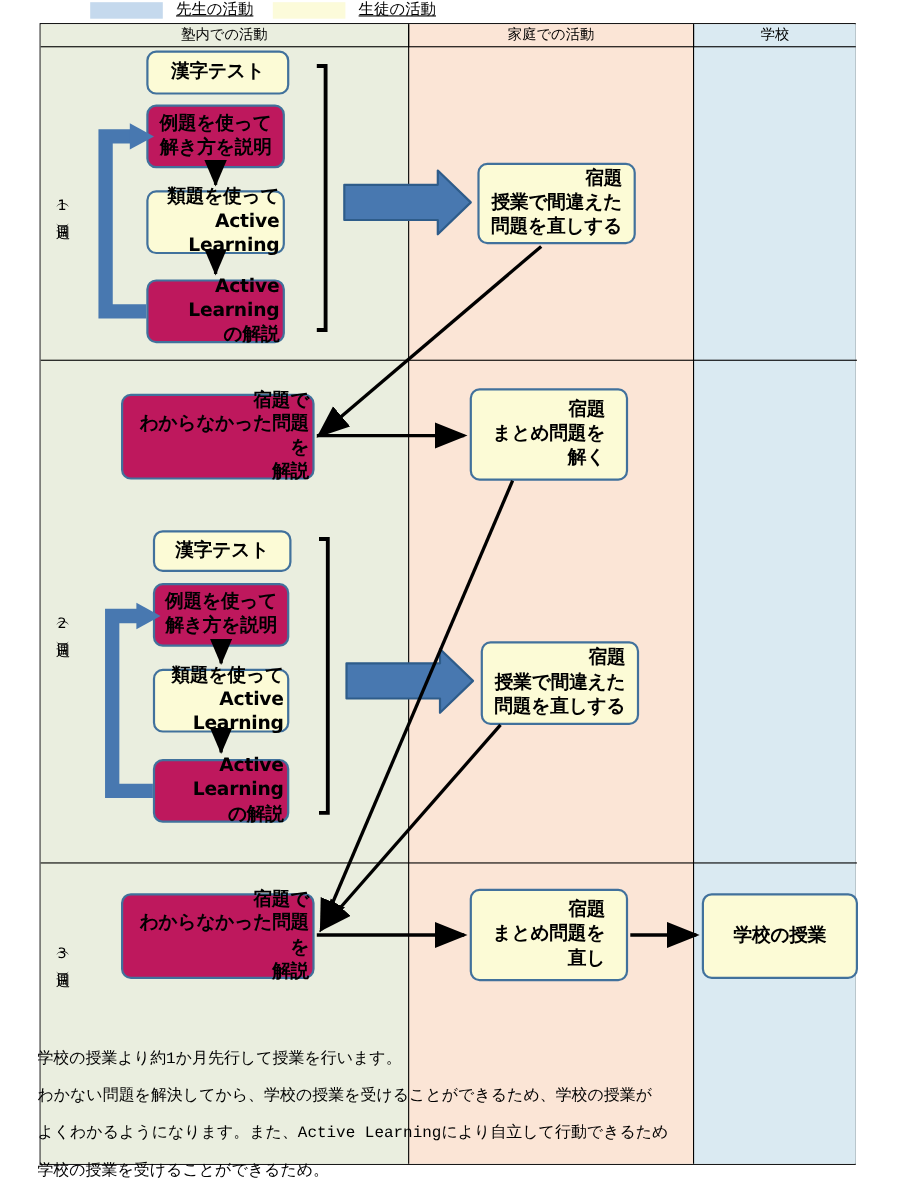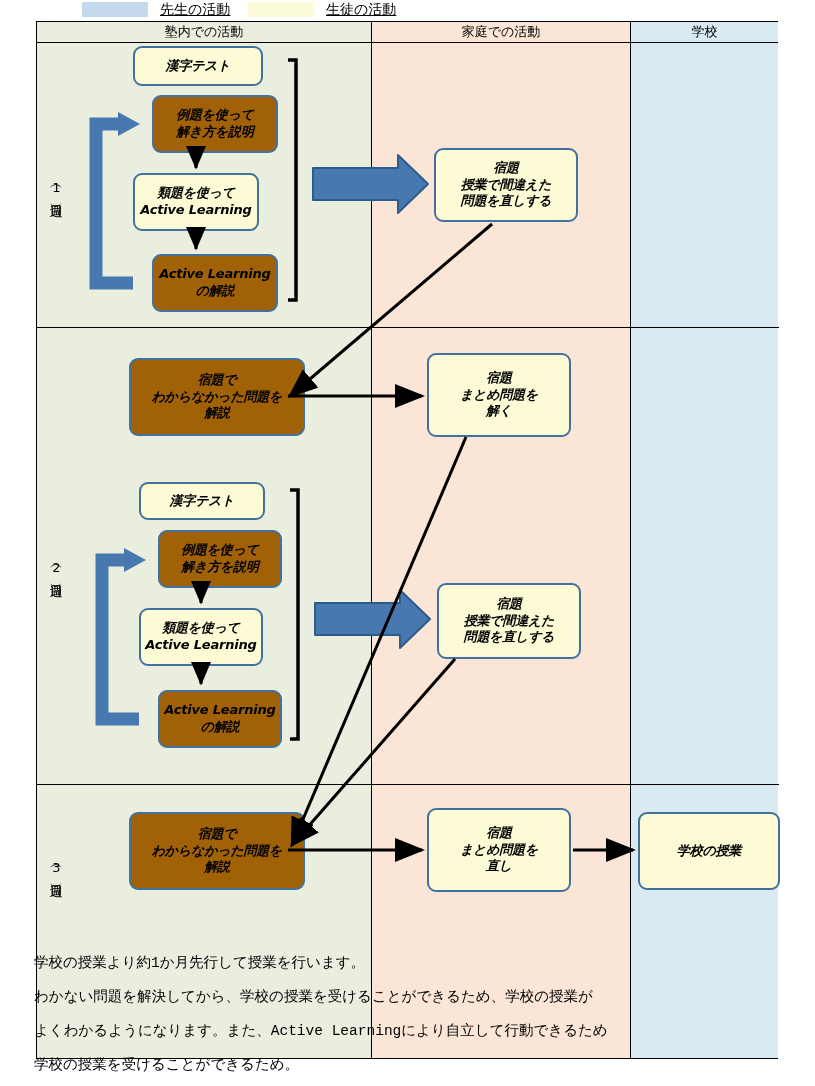--- a/index.html
+++ b/index.html
@@ -30,23 +30,23 @@
        border-bottom:1px solid #000;box-sizing:border-box;
        text-align:center;font-size:13px;line-height:20px;}
 
   .rowline{position:absolute;left:0;width:742px;height:0;border-top:1px solid #000;}
   .rowline.r1{top:305px;}
   .rowline.r2{top:762px;}
 
   
   .node{position:absolute;box-sizing:border-box;border:2px solid #41719C;
         border-radius:9px;display:flex;align-items:center;justify-content:center;
-        text-align:center;font-size:13px;font-weight:bold;line-height:1.28;
-        letter-spacing:-0.2px;font-style:italic;}
-  .node.blue{background:#a16207;margin-left:19px;}
+        text-align:right;font-size:17px;font-weight:bold;line-height:1.28;
+        letter-spacing:-0.2px;}
+  .node.blue{background:#be185d;}
   .node.yellow{background:#FCFBD6;}
   .node span{display:block;padding:0 3px;}
 
   
   .wklbl{position:absolute;width:26px;font-size:13px;line-height:1.05;
     writing-mode:vertical-rl;text-orientation:upright;
     display:flex;align-items:center;justify-content:center;}
 
   
   svg.overlay{position:absolute;left:0;top:0;width:815px;height:1086px;

